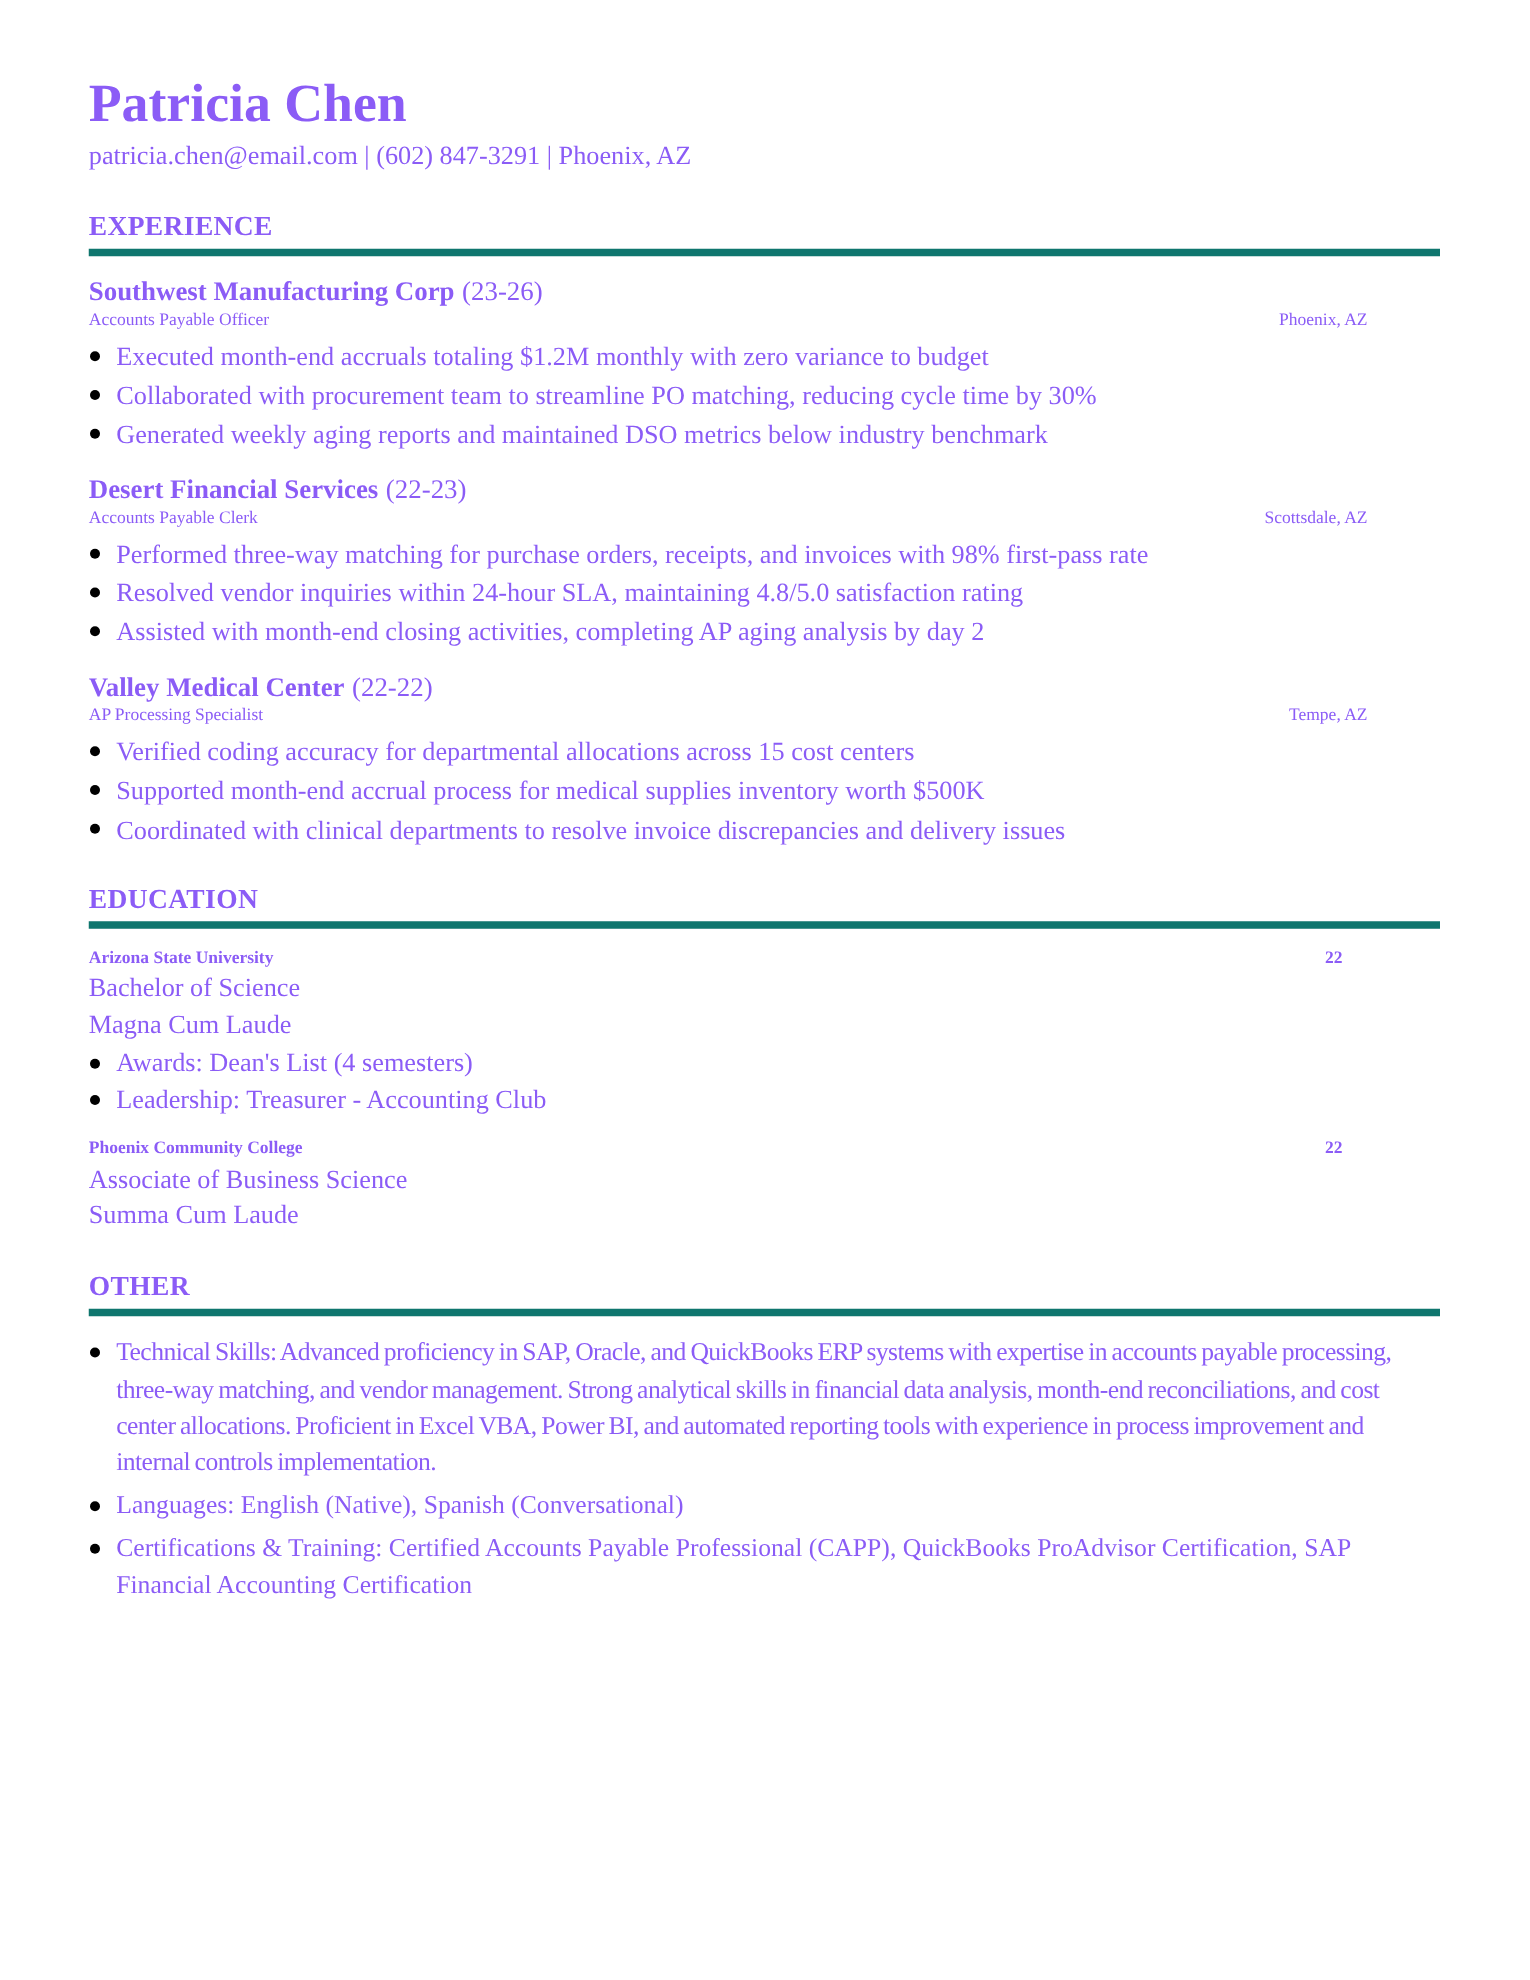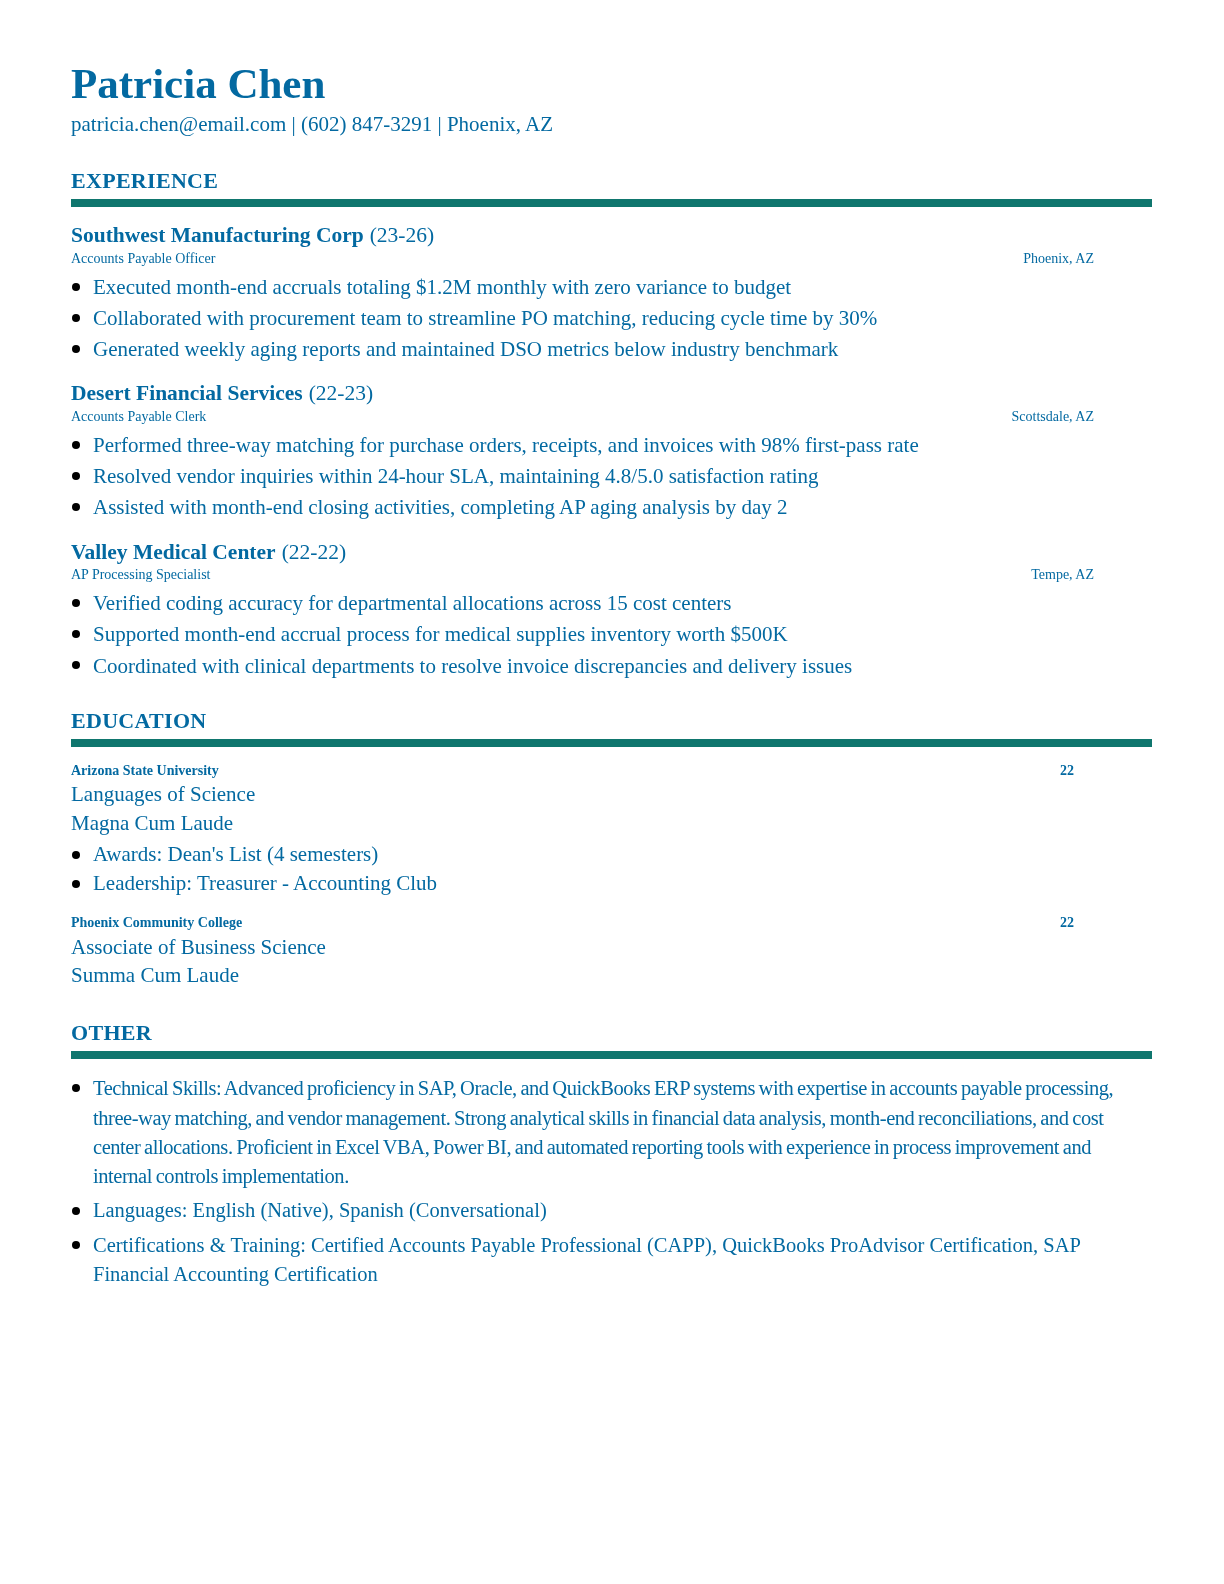--- a/index.html
+++ b/index.html
@@ -2,40 +2,40 @@
 <html><head>
 <meta charset="utf-8">
 <style>
   html, body { margin: 0; padding: 0; background: #ffffff; }
   .page {
     width: 1224px;
     height: 1584px;
     box-sizing: border-box;
     padding: 60px 72px 40px 71px;
     font-family: "Liberation Serif", "DejaVu Serif", serif;
-    color: #0369a1;
+    color: #8b5cf6;
     background: #fff;
     overflow: hidden;
   }
   .name {
     font-size: 43px;
     font-weight: bold;
     line-height: 1.12;
     margin: 0;
   }
   .contact {
     font-size: 21px;
     line-height: 1.25;
     margin-top: 3px;
   }
   .sec-heading {
     font-size: 22px;
     font-weight: bold;
     letter-spacing: 0.3px;
-    border-bottom: 8px solid #0f766e;
+    border-bottom: 6px solid #0f766e;
     padding-bottom: 5px;
     margin: 0 0 15px 0;
   }
   .sec-experience .sec-heading { margin-top: 31px; }
   .sec-education .sec-heading  { margin-top: 26px; }
   .sec-other .sec-heading      { margin-top: 30px; }
 
   .entry { margin-bottom: 15px; }
   .entry-head {
     font-size: 21.5px;
@@ -158,21 +158,21 @@
   </section>
 
   <section class="sec-education">
     <h2 class="sec-heading">EDUCATION</h2>
 
     <div class="entry edu">
       <div class="row entry-head">
         <span class="school">Arizona State University</span>
         <span class="year">22</span>
       </div>
-      <div class="edu-line">Languages of Science</div>
+      <div class="edu-line">Bachelor of Science</div>
       <div class="edu-line">Magna Cum Laude</div>
       <ul class="bullets">
         <li>Awards: Dean's List (4 semesters)</li>
         <li>Leadership: Treasurer - Accounting Club</li>
       </ul>
     </div>
 
     <div class="entry edu">
       <div class="row entry-head">
         <span class="school">Phoenix Community College</span>

